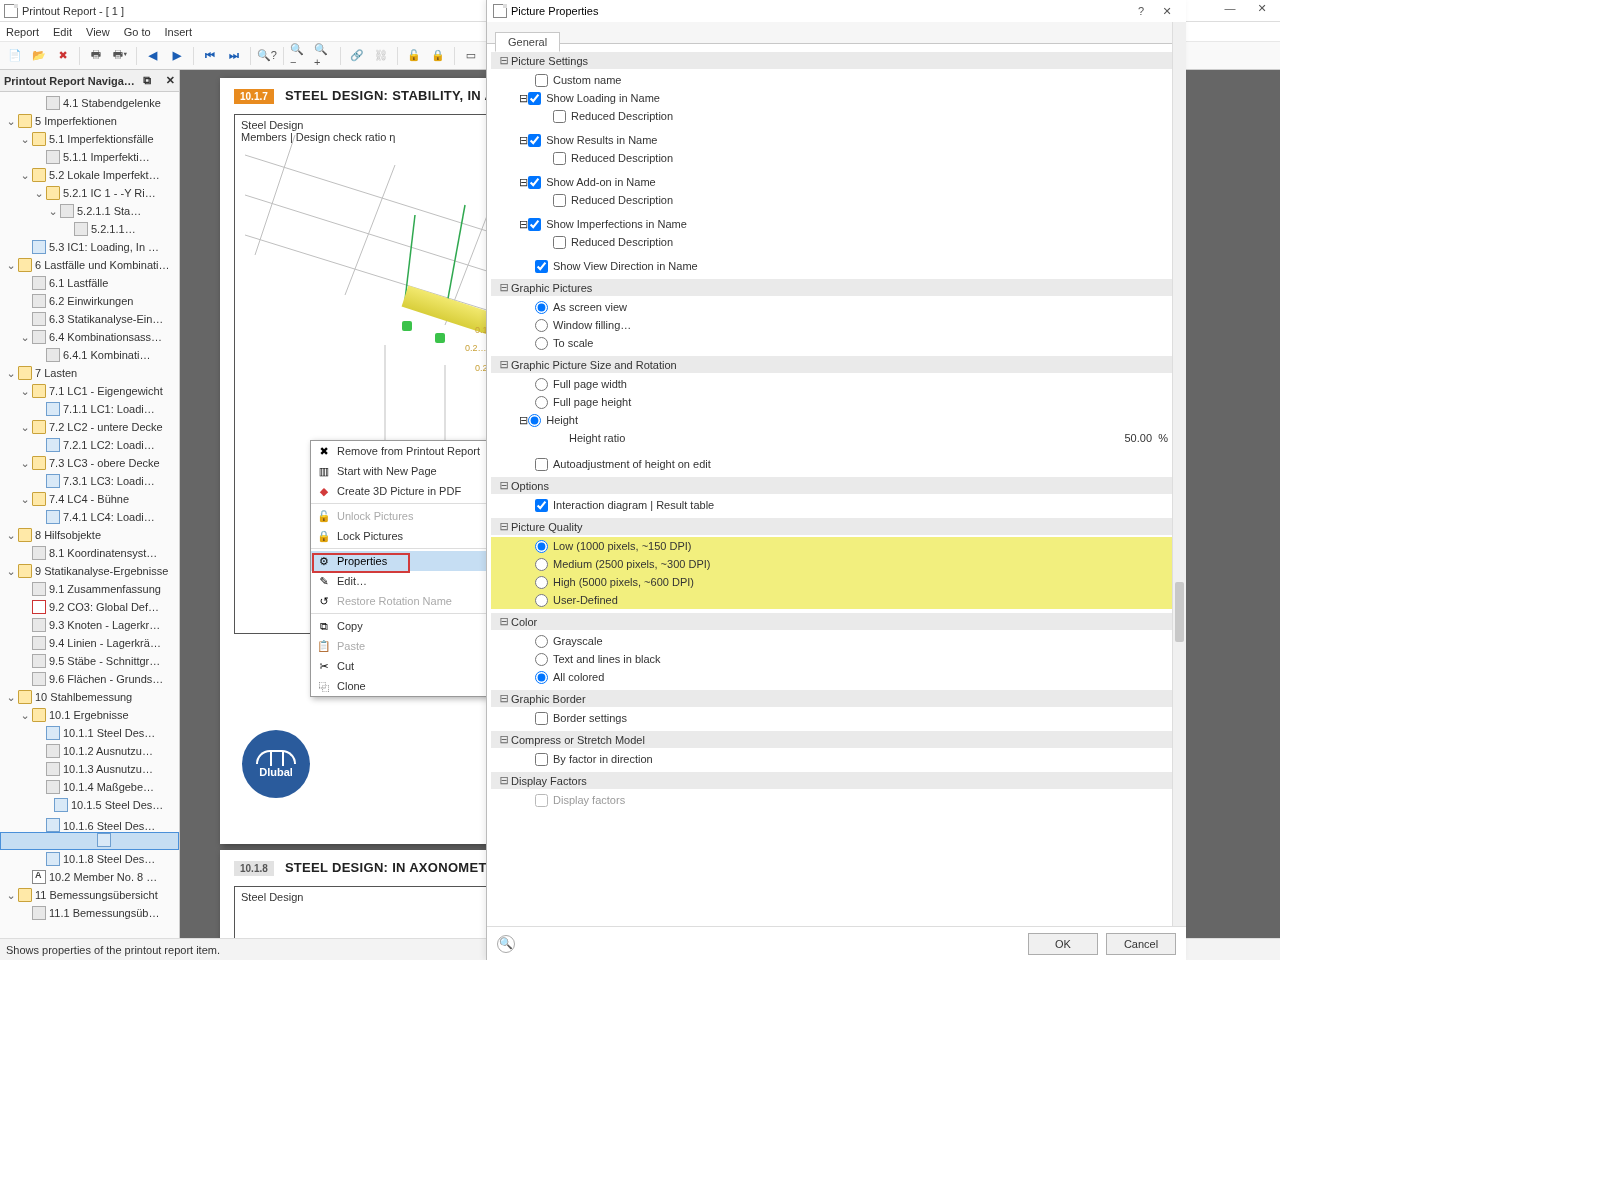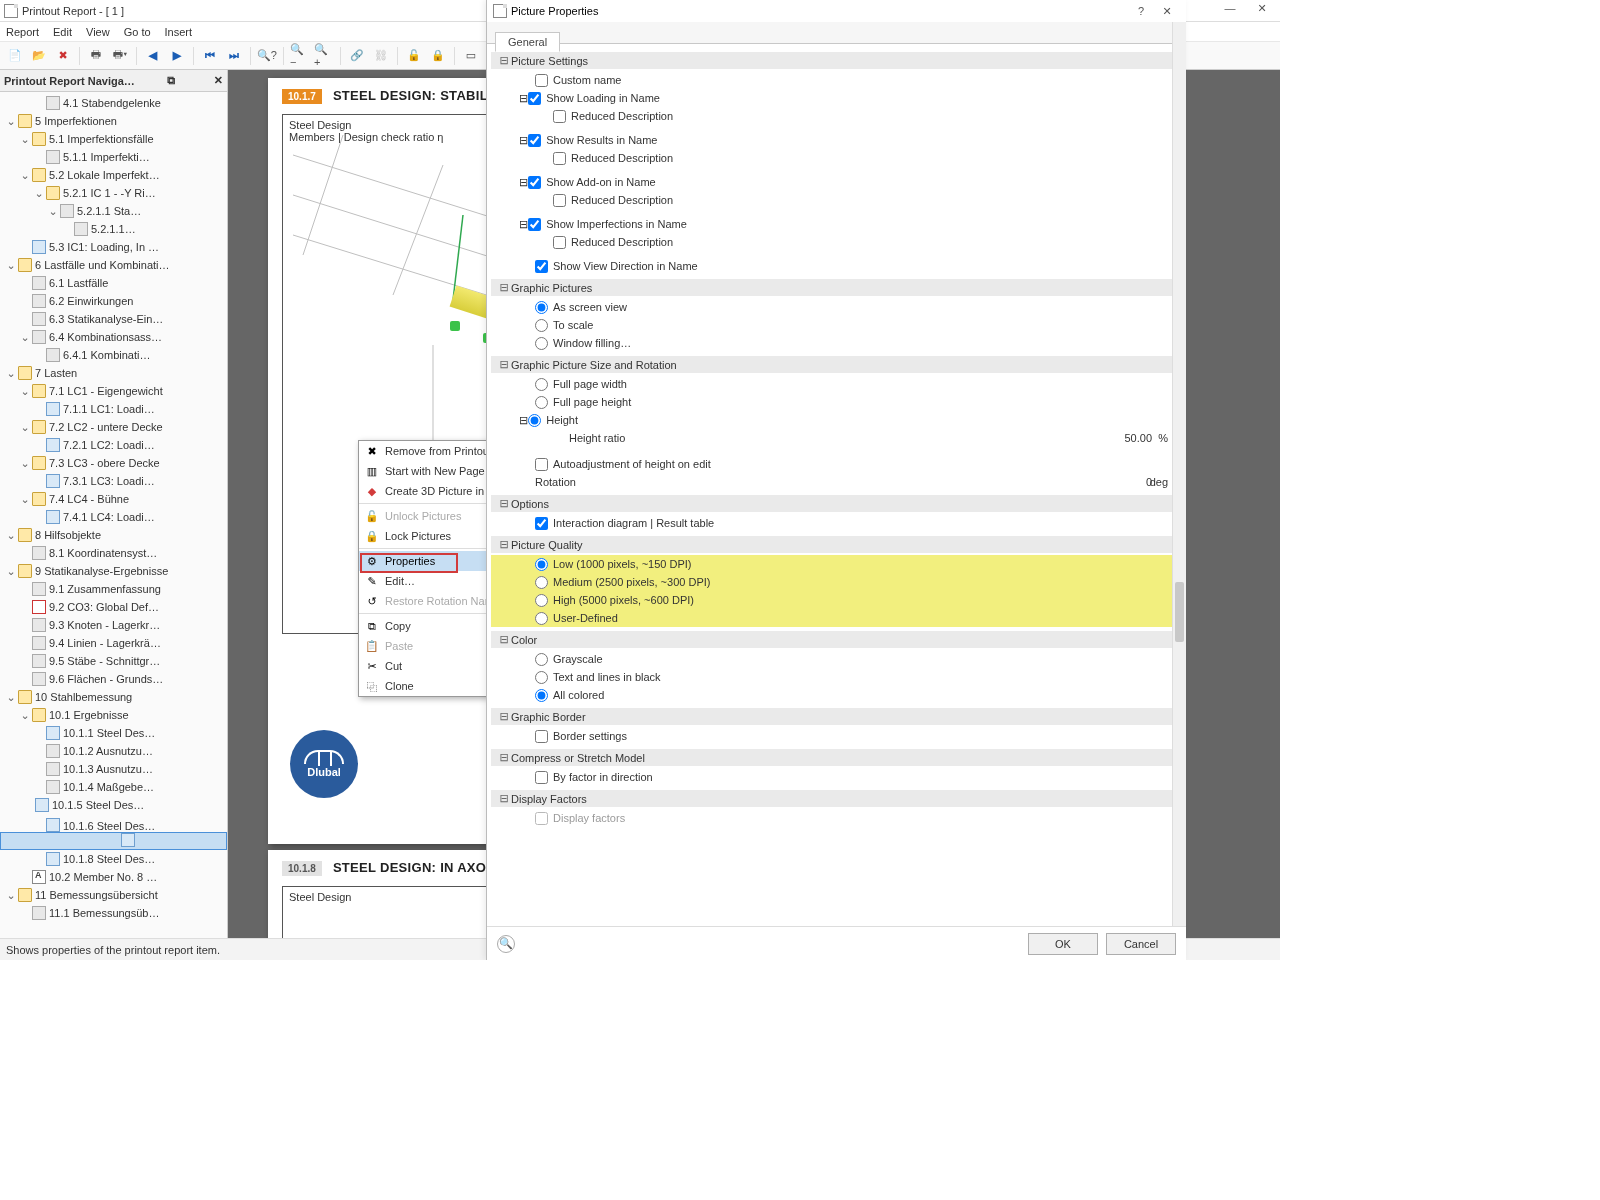--- a/index.html
+++ b/index.html
@@ -19,21 +19,21 @@
 .toolbar { height: 28px; display: flex; align-items: center; padding: 0 4px; gap: 2px; border-bottom: 1px solid #ccc; background: #f9f9f9; }
 .tbtn { width: 22px; height: 22px; display: flex; align-items: center; justify-content: center; border: 1px solid transparent; color: #555; }
 .tsep { width: 1px; height: 18px; background: #ddd; margin: 0 3px; }
 .arrow-blue { color: #1a5db4; font-weight: bold; }
 
 
 .main { display: flex; height: calc(100% - 22px - 20px - 28px - 22px); }
 .statusbar { height: 22px; background: #f3f3f3; border-top: 1px solid #ddd; display: flex; align-items: center; padding: 0 6px; color: #333; }
 
 
-.navigator { width: 228px; border-right: 1px solid #ccc; display: flex; flex-direction: column; background: #fafafa; }
+.navigator { width: 180px; border-right: 1px solid #ccc; display: flex; flex-direction: column; background: #fafafa; }
 .nav-head { height: 22px; background: #f0f0f0; border-bottom: 1px solid #ccc; display: flex; align-items: center; padding: 0 4px; font-weight: bold; color: #333; }
 .nav-head .x { margin-left: auto; }
 .tree { flex: 1; overflow: auto; padding: 2px 0; }
 .node { display: flex; align-items: center; height: 18px; white-space: nowrap; overflow: hidden; text-overflow: ellipsis; color: #333; }
 .tw { width: 14px; text-align: center; color: #666; flex-shrink: 0; }
 .ic { width: 14px; height: 14px; margin-right: 3px; flex-shrink: 0; display: inline-block; }
 .ic-fold { background: #ffe9a8; border: 1px solid #c9a23a; border-radius: 1px; }
 .ic-tab { background: #e8e8e8; border: 1px solid #aaa; }
 .ic-img { background: #d9e9f7; border: 1px solid #6f9fcf; }
 .ic-txt { background: #fff; border: 1px solid #888; position: relative; }
@@ -354,21 +354,21 @@
         <div class="node" style="padding-left: 32px;">
           <span class="tw"></span>
           <span class="ic ic-tab"></span>
           <span class="lbl">10.1.3 Ausnutzu…</span>
         </div>
         <div class="node" style="padding-left: 32px;">
           <span class="tw"></span>
           <span class="ic ic-tab"></span>
           <span class="lbl">10.1.4 Maßgebe…</span>
         </div>
-        <div class="node" style="padding-left: 21px;">
+        <div class="node" style="padding-left: 40px;">
           <span class="tw"></span>
           <span class="ic ic-img"></span>
           <span class="lbl">10.1.5 Steel Des…</span>
         </div>
         <div class="node" style="padding-left: 32px; align-items: flex-end;">
           <span class="tw"></span>
           <span class="ic ic-img"></span>
           <span class="lbl">10.1.6 Steel Des…</span>
         </div>
         <div class="node sel" style="padding-left: 32px;">
@@ -594,25 +594,25 @@
     <div class="ghdr">
         <span class="tw2">⊟</span>
         <span>Graphic Pictures</span>
       </div>
     <div class="optrow" style="padding-left:44px">
         <input type="radio" name="gp" checked="" style="">
         <span>As screen view</span>
       </div>
     <div class="optrow" style="padding-left:44px">
         <input type="radio" name="gp" style="">
+        <span>Window filling…</span>
+      </div>
+    <div class="optrow" style="padding-left:44px">
+        <input type="radio" name="gp" style="">
         <span>To scale</span>
-      </div>
-    <div class="optrow" style="padding-left:44px">
-        <input type="radio" name="gp" style="">
-        <span>Window filling…</span>
       </div>
 
     <div class="ghdr">
         <span class="tw2">⊟</span>
         <span>Graphic Picture Size and Rotation</span>
       </div>
     <div class="optrow" style="padding-left:44px">
         <input type="radio" name="sz" style="">
         <span>Full page width</span>
       </div>
@@ -627,25 +627,20 @@
       </div>
     <div class="optrow rel" style="padding-left:78px">
         <span>Height ratio</span>
         <span class="val-right">50.00</span>
         <span class="unit">%</span>
       </div>
     <div style="height:8px"></div>
     <div class="optrow" style="padding-left:44px">
         <input type="checkbox" style="">
         <span>Autoadjustment of height on edit</span>
-      </div>
-    <div class="optrow rel" style="padding-left:44px">
-        <span>Rotation</span>
-        <span class="val-right">0</span>
-        <span class="unit">deg</span>
       </div>
 
     <div class="ghdr">
         <span class="tw2">⊟</span>
         <span>Options</span>
       </div>
     <div class="optrow" style="padding-left:44px">
         <input type="checkbox" checked="" style="">
         <span>Interaction diagram | Result table</span>
       </div>

